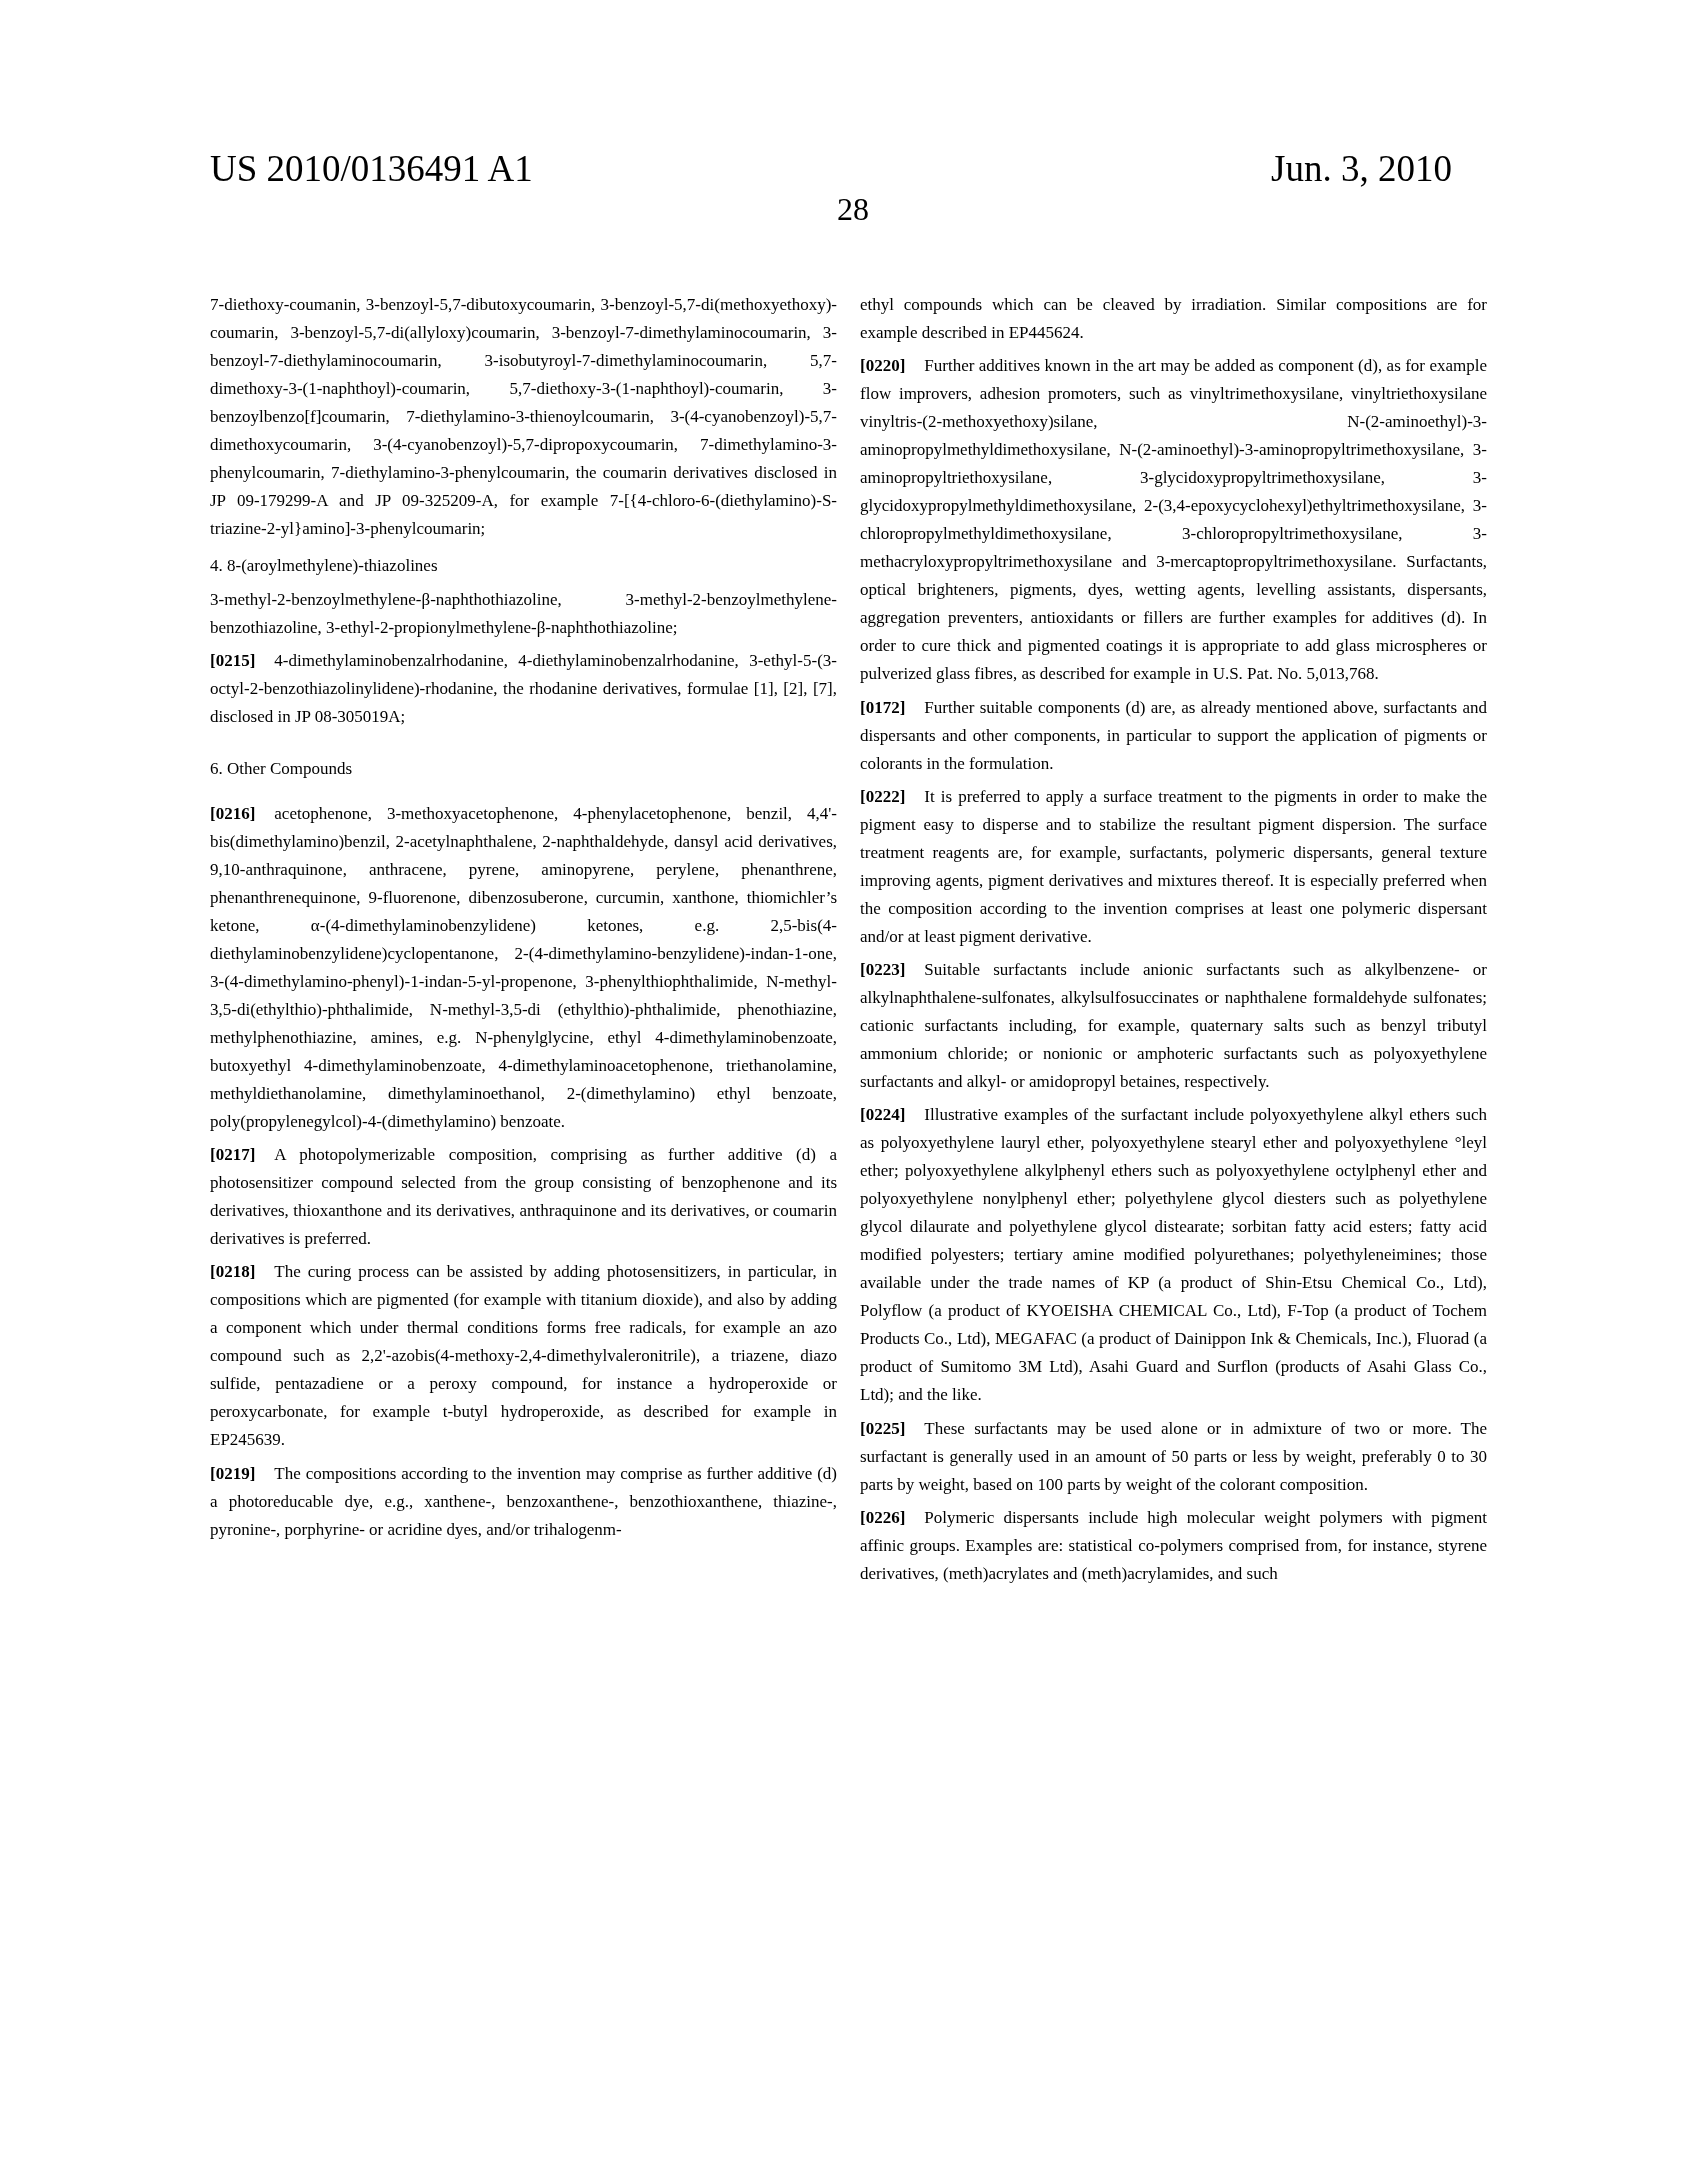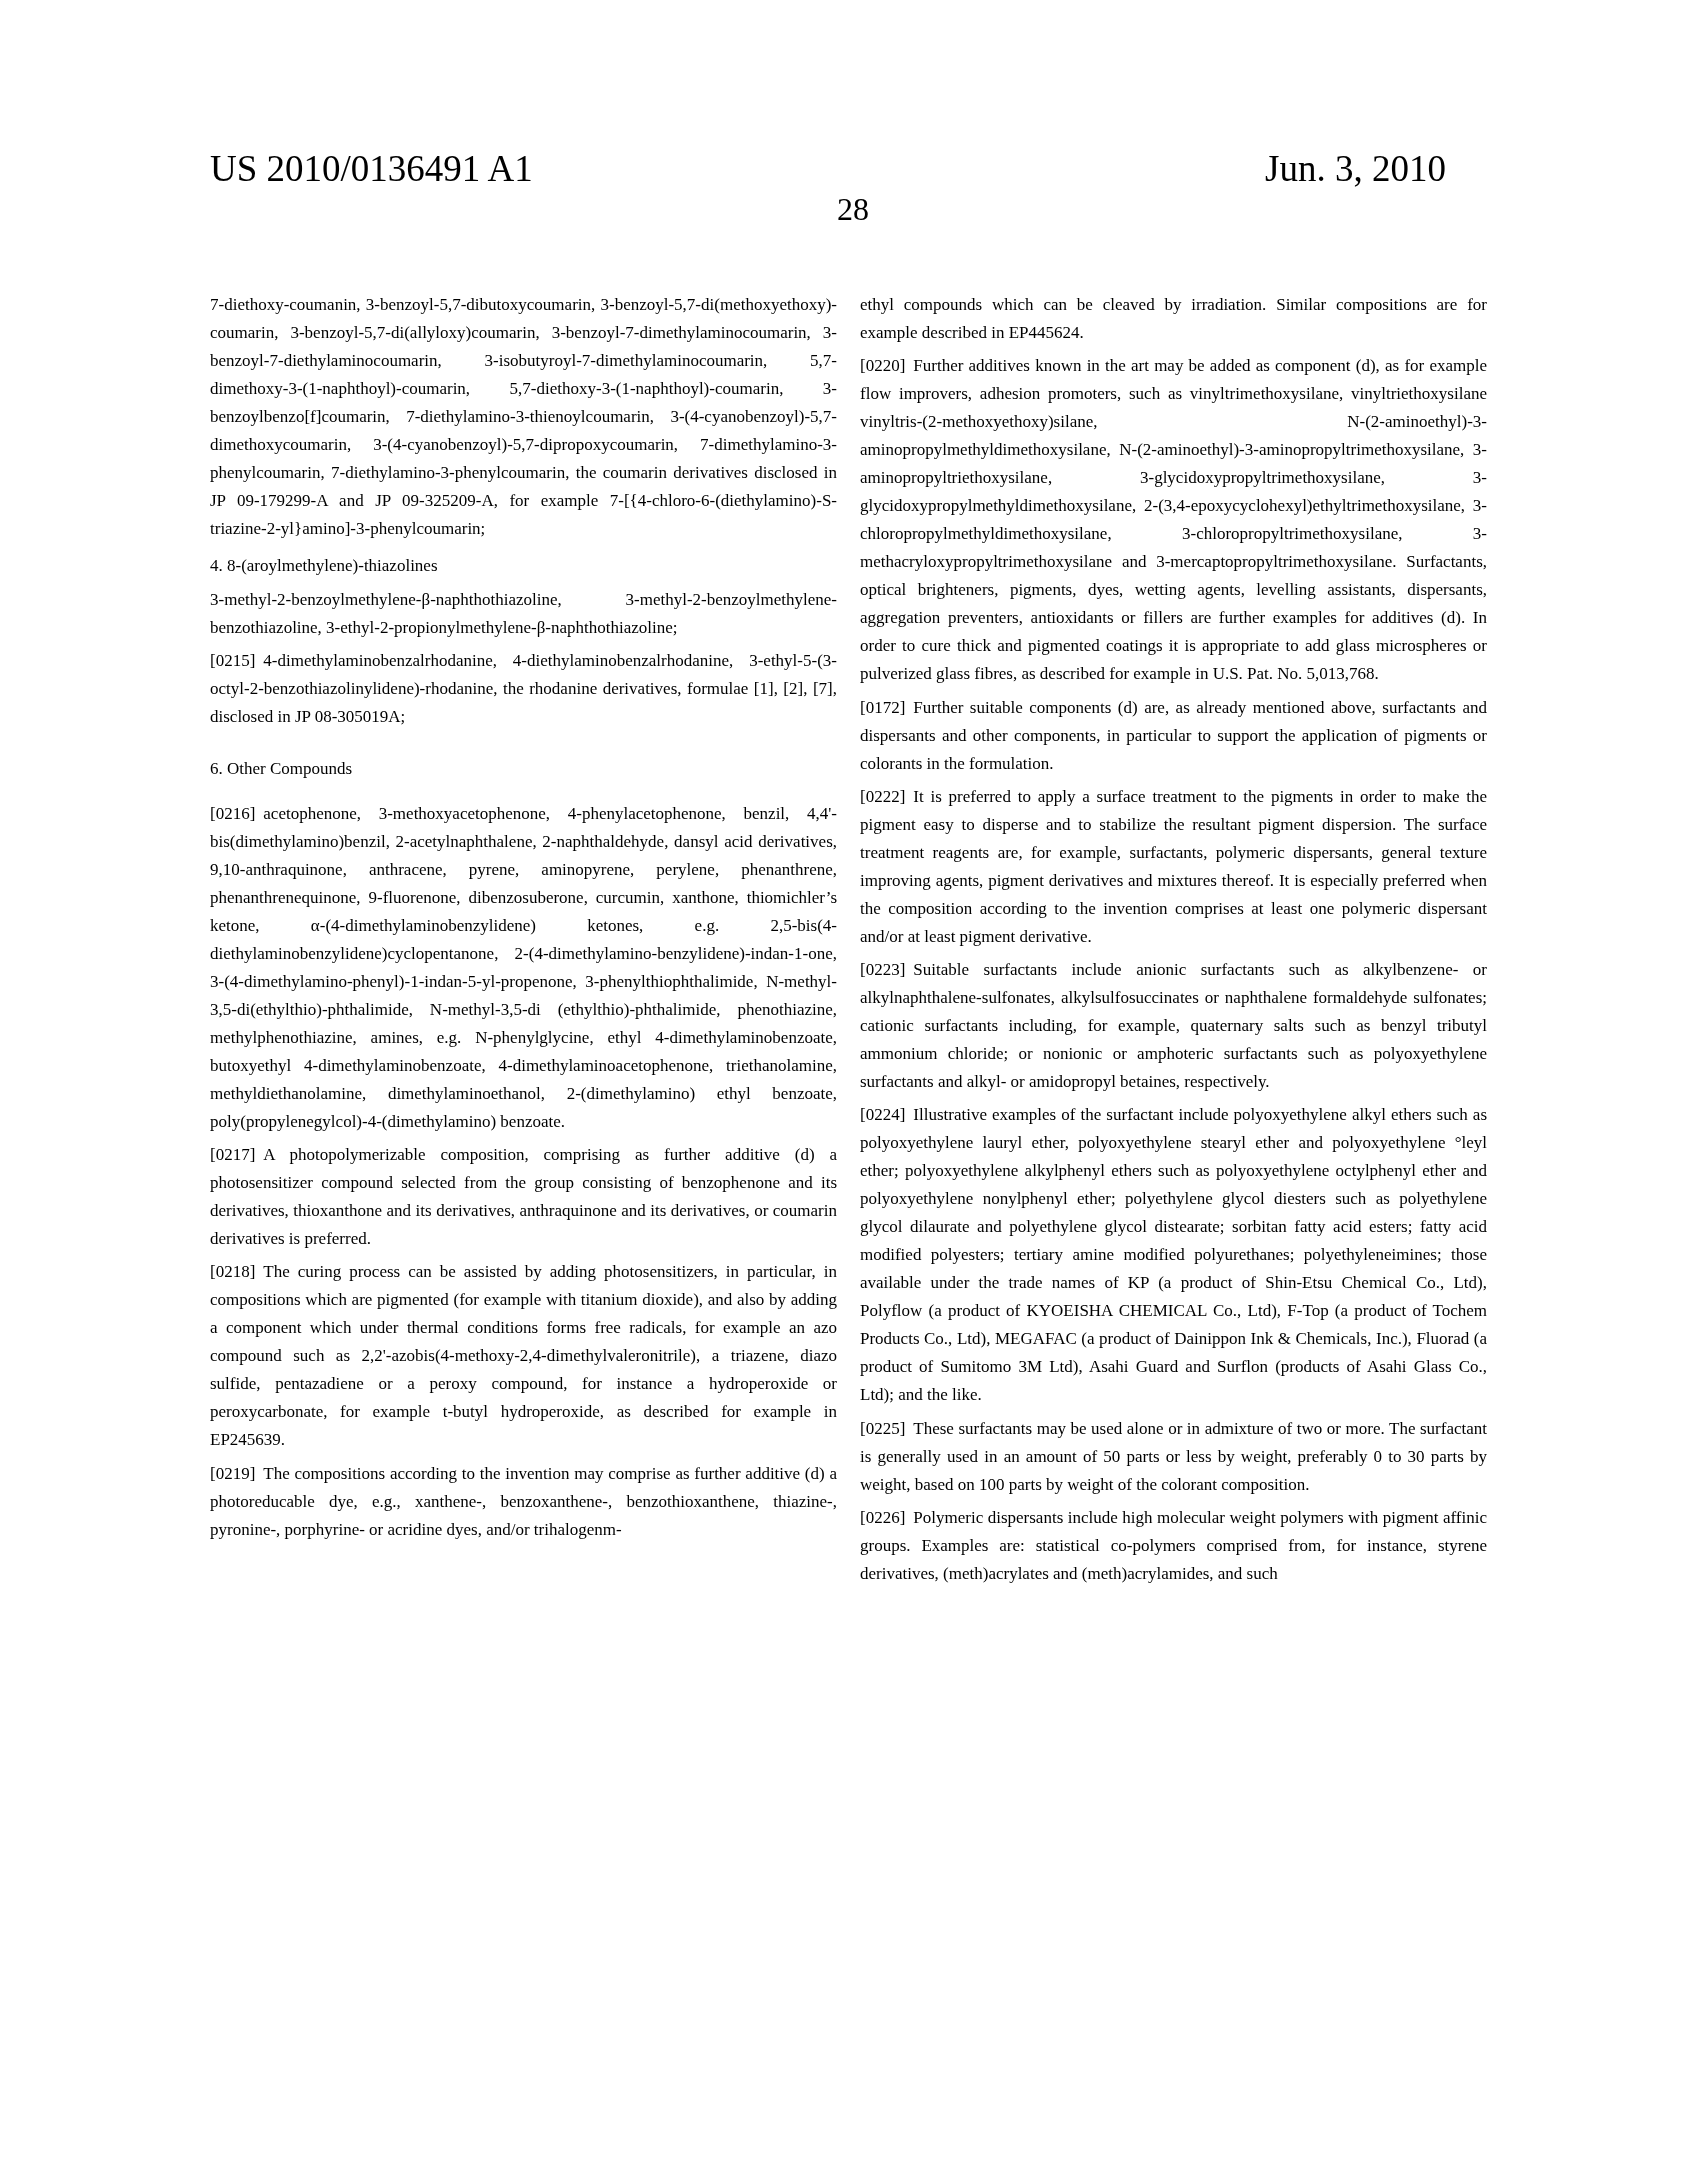--- a/index.html
+++ b/index.html
@@ -1,25 +1,25 @@
 <!DOCTYPE html>
 <html style="font-size:10.6px"><head>
 <meta charset="utf-8">
 <style>
   html, body { margin:0; padding:0; background:#fff; }
   body { width:1694px; height:2183px; position:relative; font-family:"Liberation Serif", serif; color:#000; overflow:hidden; }
   .hdr-left { position:absolute; left:210px; top:147px; font-size:37px; }
-  .hdr-right { position:absolute; right:248px; top:147px; font-size:37px; }
+  .hdr-right { position:absolute; right:242px; top:147px; font-size:37px; }
   .pageno { position:absolute; left:0; right:0; top:191px; text-align:center; font-size:32px;padding-left:12px; }
   .col { position:absolute; top:291px; width:627px; font-size:17px; line-height:28px; text-align:justify; hyphens:manual; }
   .col.left { left:210px; }
   .col.right { left:860px; }
   .col p { margin:0 0 5.3px 0; }
   .col p.cont { margin-bottom:9.3px; }
-  .num { font-weight:normal; margin-right:8px; }
+  .num { font-weight:bold; margin-right:19px; }
   .heading { margin:4px 0 5.3px 0; }
   .heading.spaced { margin:24px 0 17px 0; }
 </style>
 </head>
 <body>
 
 <div class="hdr-left">US 2010/0136491 A1</div>
 <div class="hdr-right">Jun. 3, 2010</div>
 <div class="pageno">28</div>
 

